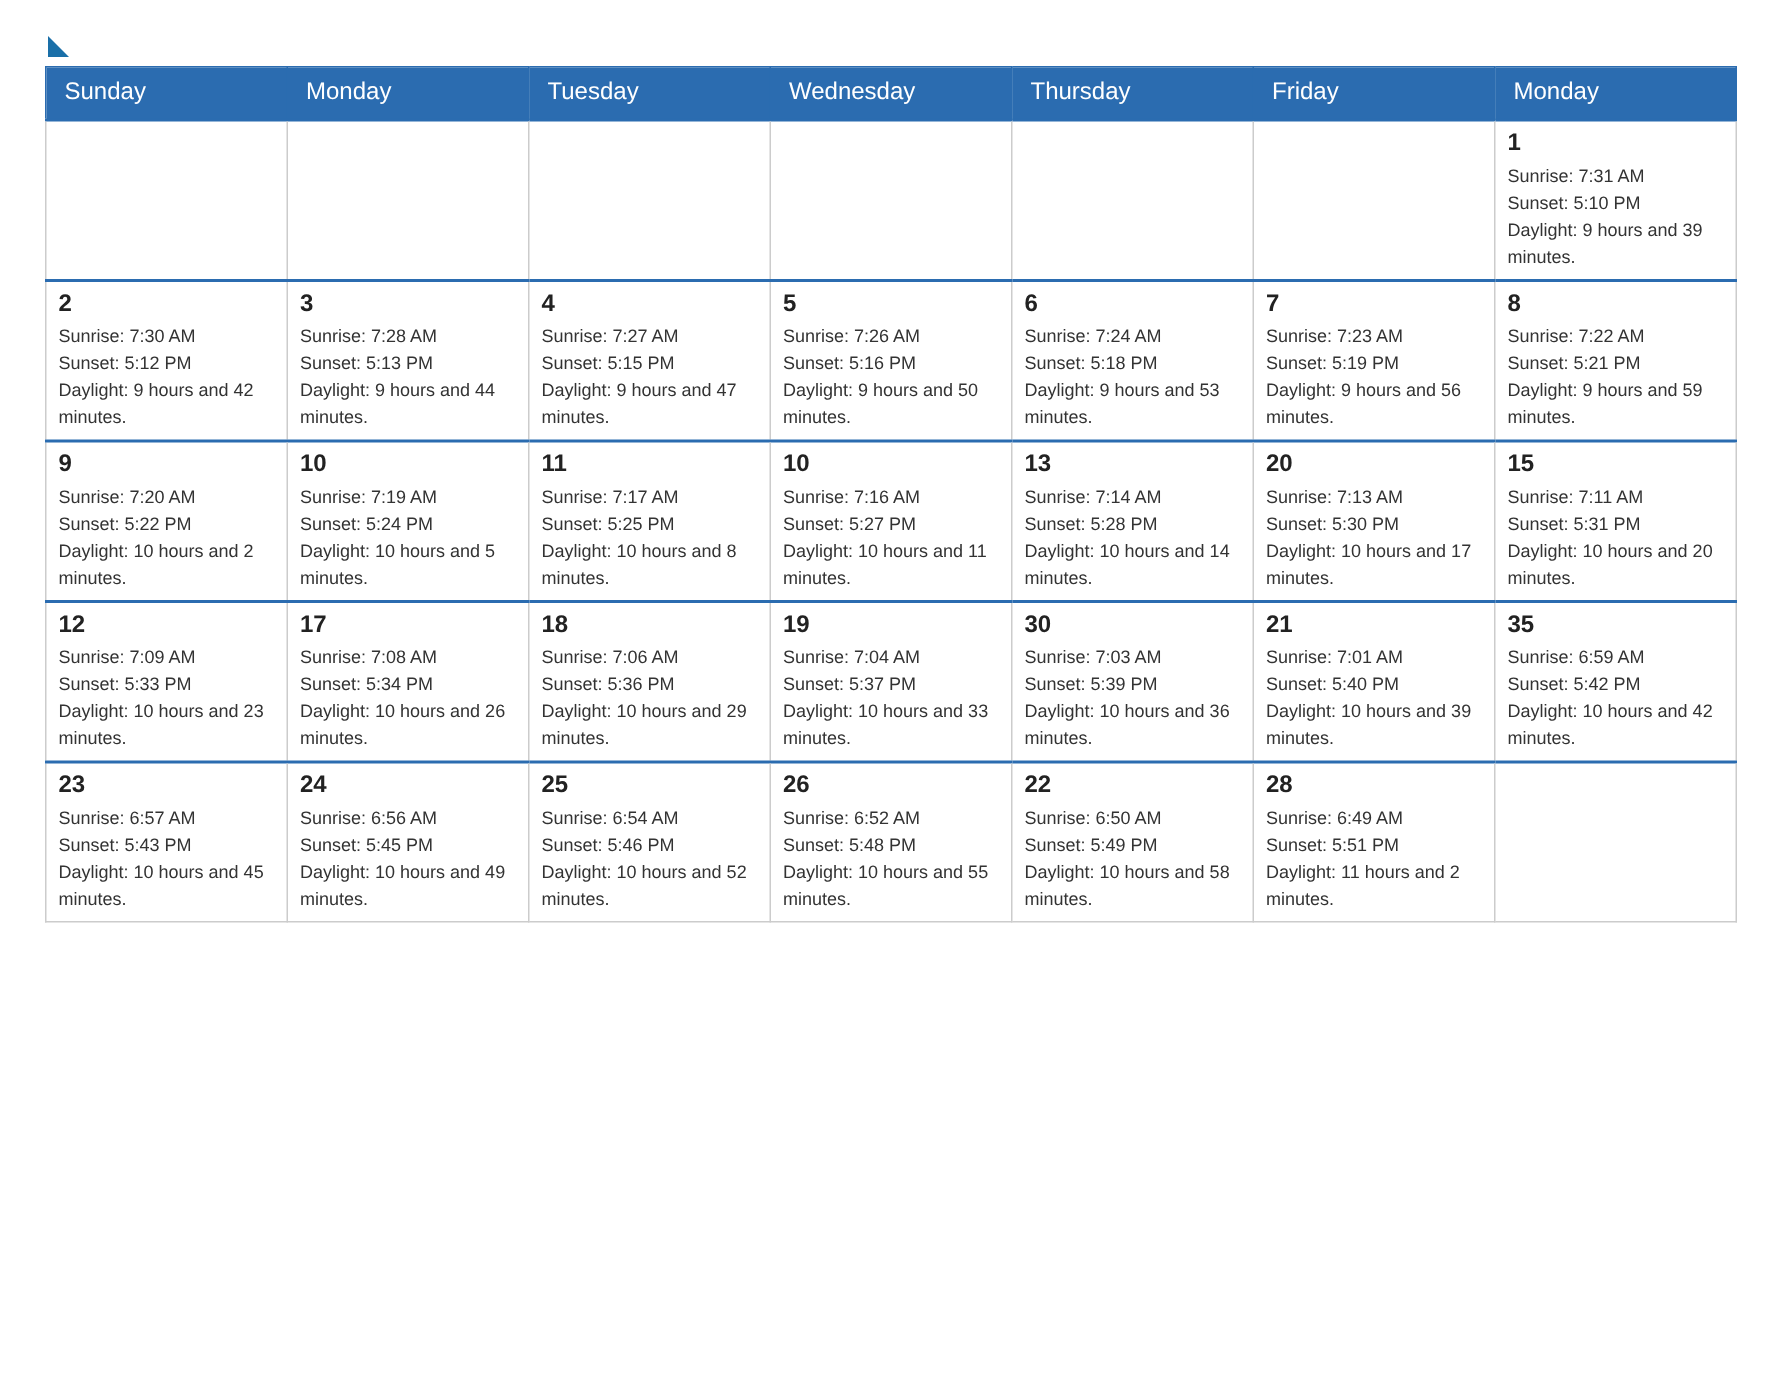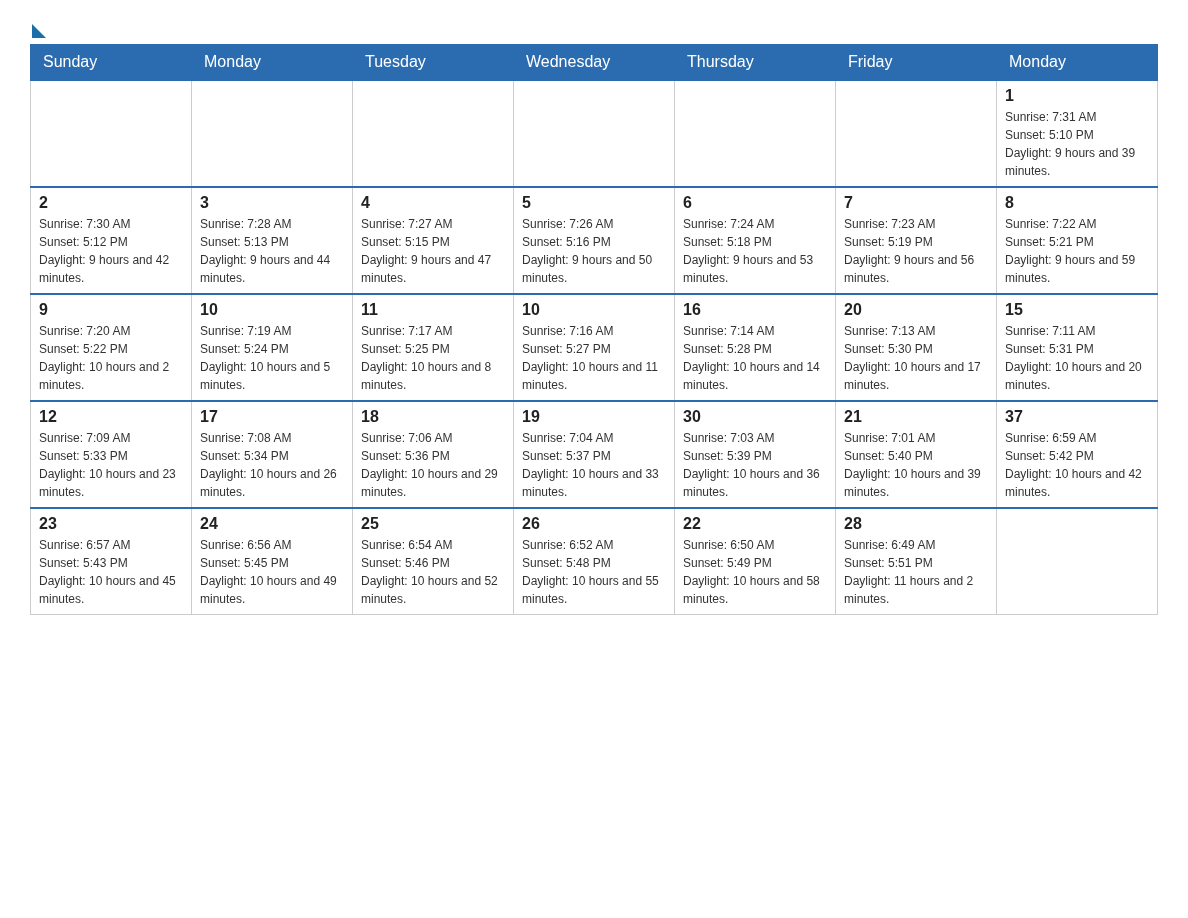--- a/index.html
+++ b/index.html
@@ -191,21 +191,21 @@
         </td>
         <td>
           <span class="day-number">11</span>
           <div class="day-info">Sunrise: 7:17 AM<br>Sunset: 5:25 PM<br>Daylight: 10 hours and 8 minutes.</div>
         </td>
         <td>
           <span class="day-number">10</span>
           <div class="day-info">Sunrise: 7:16 AM<br>Sunset: 5:27 PM<br>Daylight: 10 hours and 11 minutes.</div>
         </td>
         <td>
-          <span class="day-number">16</span>
+          <span class="day-number">13</span>
           <div class="day-info">Sunrise: 7:14 AM<br>Sunset: 5:28 PM<br>Daylight: 10 hours and 14 minutes.</div>
         </td>
         <td>
           <span class="day-number">20</span>
           <div class="day-info">Sunrise: 7:13 AM<br>Sunset: 5:30 PM<br>Daylight: 10 hours and 17 minutes.</div>
         </td>
         <td>
           <span class="day-number">15</span>
           <div class="day-info">Sunrise: 7:11 AM<br>Sunset: 5:31 PM<br>Daylight: 10 hours and 20 minutes.</div>
         </td>
@@ -229,21 +229,21 @@
         </td>
         <td>
           <span class="day-number">30</span>
           <div class="day-info">Sunrise: 7:03 AM<br>Sunset: 5:39 PM<br>Daylight: 10 hours and 36 minutes.</div>
         </td>
         <td>
           <span class="day-number">21</span>
           <div class="day-info">Sunrise: 7:01 AM<br>Sunset: 5:40 PM<br>Daylight: 10 hours and 39 minutes.</div>
         </td>
         <td>
-          <span class="day-number">37</span>
+          <span class="day-number">35</span>
           <div class="day-info">Sunrise: 6:59 AM<br>Sunset: 5:42 PM<br>Daylight: 10 hours and 42 minutes.</div>
         </td>
       </tr>
       <tr>
         <td>
           <span class="day-number">23</span>
           <div class="day-info">Sunrise: 6:57 AM<br>Sunset: 5:43 PM<br>Daylight: 10 hours and 45 minutes.</div>
         </td>
         <td>
           <span class="day-number">24</span>

